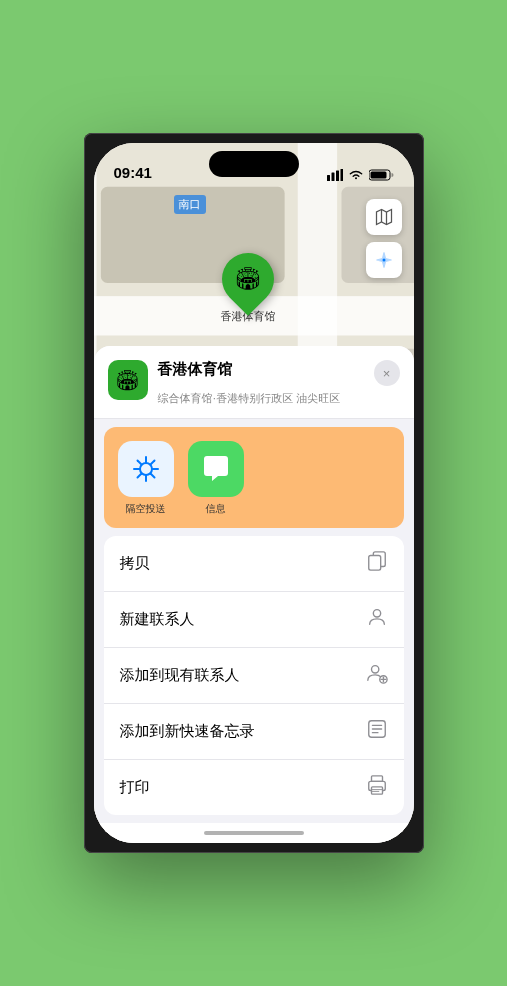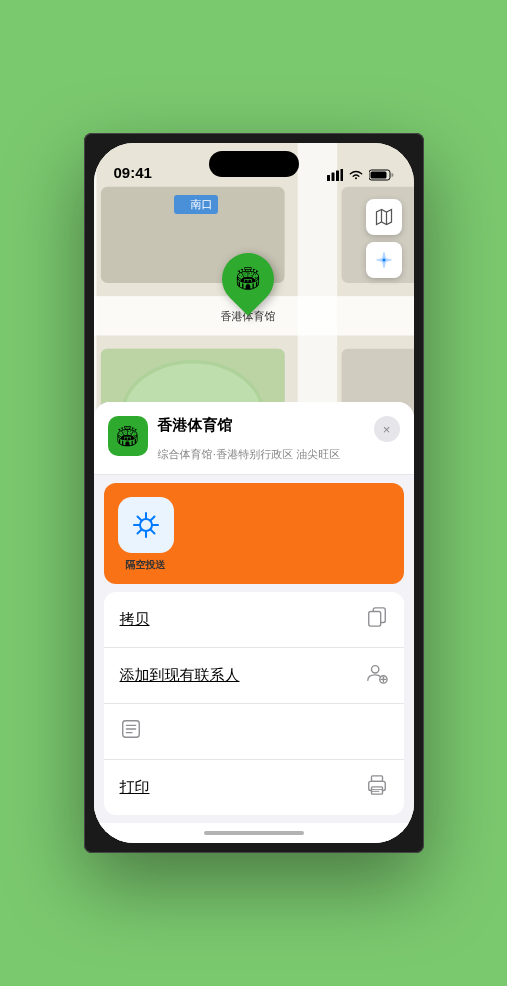--- a/index.html
+++ b/index.html
@@ -185,30 +185,29 @@
       border-radius: 50%;
       display: flex;
       align-items: center;
       justify-content: center;
       font-size: 13px;
       color: #888;
       flex-shrink: 0;
     }
     
     .share-row {
-      background: #f97316;
+      background: #fdba74;
       padding: 14px 12px 12px;
       display: flex;
       gap: 10px;
       align-items: flex-start;
       overflow: hidden;
       margin-top: 8px;
       border-radius: 12px;
       margin: 8px 10px 0;
-      font-weight: bold;
     }
     .share-item {
       display: flex;
       flex-direction: column;
       align-items: center;
       gap: 5px;
       min-width: 60px;
     }
     .share-icon {
       width: 56px;
@@ -260,21 +259,20 @@
       display: flex;
       align-items: center;
       justify-content: space-between;
       padding: 14px 16px;
       border-bottom: 0.5px solid #e5e5ea;
     }
     .action-item:last-child { border-bottom: none; }
     .action-text {
       font-size: 15px;
       color: #000;
-      text-decoration: underline;
     }
     .action-icon {
       font-size: 18px;
       color: #8e8e93;
     }
     
     .home-indicator {
       height: 20px;
       display: flex;
       align-items: center;
@@ -342,21 +340,21 @@
         <rect x="90" y="184" width="84" height="50" fill="#ccc8b8" rx="3"></rect>
         <rect x="200" y="184" width="54" height="50" fill="#d0ccc0" rx="3"></rect>
 
         <ellipse cx="132" cy="124" rx="32" ry="24" fill="#c8e8c0" stroke="#a0c890" stroke-width="1.5"></ellipse>
 
         <rect x="90" y="94" width="84" height="60" fill="#b8d8a0" rx="3" opacity="0.6"></rect>
       </svg>
 
       
       <div class="map-label">
-        <span style="font-size:11px; font-weight:500;margin-left:12px;">南口</span>
+        <span style="font-size:11px; font-weight:500;">南口</span>
       </div>
 
       
       <div class="map-controls">
         <div class="map-control-btn">
           <svg width="20" height="20" viewBox="0 0 24 24" fill="none">
             <path d="M9 3L3 6v15l6-3 6 3 6-3V3l-6 3-6-3z" stroke="#555" stroke-width="1.5" fill="none"></path>
             <line x1="9" y1="3" x2="9" y2="18" stroke="#555" stroke-width="1.5"></line>
             <line x1="15" y1="6" x2="15" y2="21" stroke="#555" stroke-width="1.5"></line>
           </svg>
@@ -403,20 +401,28 @@
               <path d="M27 15 L21 15" stroke="#007aff" stroke-width="2" stroke-linecap="round"></path>
               <path d="M10.5 10.5 L6.5 6.5" stroke="#007aff" stroke-width="2" stroke-linecap="round"></path>
               <path d="M23.5 23.5 L19.5 19.5" stroke="#007aff" stroke-width="2" stroke-linecap="round"></path>
               <path d="M19.5 10.5 L23.5 6.5" stroke="#007aff" stroke-width="2" stroke-linecap="round"></path>
               <path d="M6.5 23.5 L10.5 19.5" stroke="#007aff" stroke-width="2" stroke-linecap="round"></path>
             </svg>
           </div>
           <span class="share-label">隔空投送</span>
         </div>
 
+        <div class="share-item">
+          <div class="share-icon message">
+            <svg width="32" height="32" viewBox="0 0 32 32">
+              <path d="M4 6 Q4 3 7 3 L25 3 Q28 3 28 6 L28 20 Q28 23 25 23 L18 23 L12 28 L12 23 L7 23 Q4 23 4 20 Z" fill="white"></path>
+            </svg>
+          </div>
+          <span class="share-label">信息</span>
+        </div>
 
 
 
         <div class="share-item" style="justify-content:flex-start; padding-top:4px;">
           <div style="width:56px;height:56px;display:flex;flex-direction:column;align-items:center;justify-content:center;gap:3px;">
             
             
           </div>
           <span class="share-label"></span>
         </div>
@@ -427,35 +433,45 @@
         <div class="action-item">
           <span class="action-text">拷贝</span>
           <span class="action-icon">
             <svg width="22" height="22" viewBox="0 0 24 24" fill="none">
               <rect x="8" y="2" width="13" height="16" rx="2" stroke="#8e8e93" stroke-width="1.5" fill="none"></rect>
               <rect x="3" y="6" width="13" height="16" rx="2" stroke="#8e8e93" stroke-width="1.5" fill="white"></rect>
             </svg>
           </span>
         </div>
 
+        <div class="action-item">
+          <span class="action-text">新建联系人</span>
+          <span class="action-icon">
+            <svg width="22" height="22" viewBox="0 0 24 24" fill="none">
+              <circle cx="12" cy="8" r="4" stroke="#8e8e93" stroke-width="1.5" fill="none"></circle>
+              <path d="M4 20 Q4 14 12 14 Q20 14 20 20" stroke="#8e8e93" stroke-width="1.5" fill="none" stroke-linecap="round"></path>
+            </svg>
+          </span>
+        </div>
 
         <div class="action-item">
           <span class="action-text">添加到现有联系人</span>
           <span class="action-icon">
             <svg width="22" height="22" viewBox="0 0 24 24" fill="none">
               <circle cx="10" cy="8" r="4" stroke="#8e8e93" stroke-width="1.5" fill="none"></circle>
               <path d="M2 20 Q2 14 10 14 Q14 14 16 16" stroke="#8e8e93" stroke-width="1.5" fill="none" stroke-linecap="round"></path>
               <circle cx="19" cy="19" r="4" stroke="#8e8e93" stroke-width="1.5" fill="white"></circle>
               <line x1="19" y1="16.5" x2="19" y2="21.5" stroke="#8e8e93" stroke-width="1.5" stroke-linecap="round"></line>
               <line x1="16.5" y1="19" x2="21.5" y2="19" stroke="#8e8e93" stroke-width="1.5" stroke-linecap="round"></line>
             </svg>
           </span>
         </div>
 
         <div class="action-item">
+          <span class="action-text">添加到新快速备忘录</span>
           <span class="action-icon">
             <svg width="22" height="22" viewBox="0 0 24 24" fill="none">
               <rect x="3" y="3" width="18" height="18" rx="3" stroke="#8e8e93" stroke-width="1.5" fill="none"></rect>
               <line x1="7" y1="8" x2="17" y2="8" stroke="#8e8e93" stroke-width="1.5" stroke-linecap="round"></line>
               <line x1="7" y1="12" x2="17" y2="12" stroke="#8e8e93" stroke-width="1.5" stroke-linecap="round"></line>
               <line x1="7" y1="16" x2="13" y2="16" stroke="#8e8e93" stroke-width="1.5" stroke-linecap="round"></line>
             </svg>
           </span>
         </div>
 

